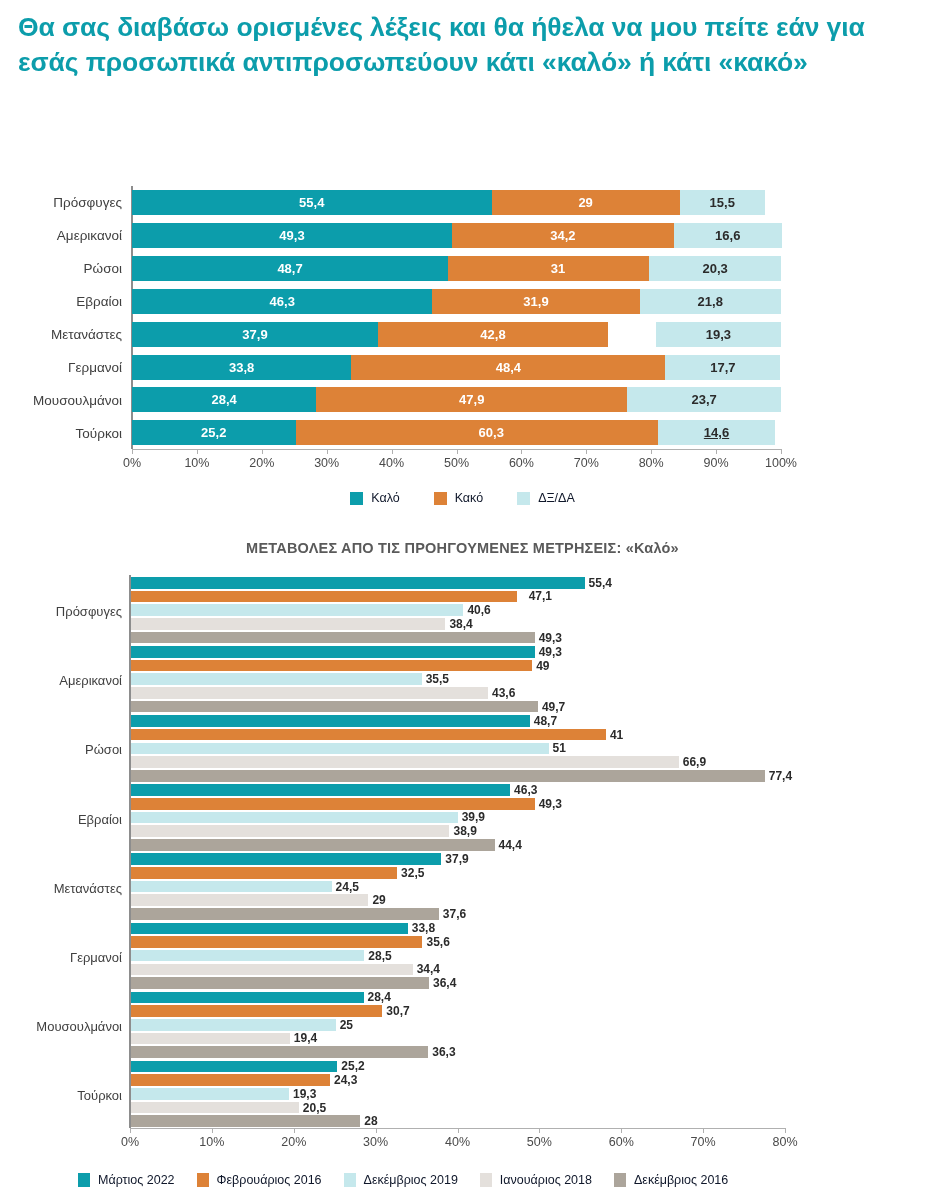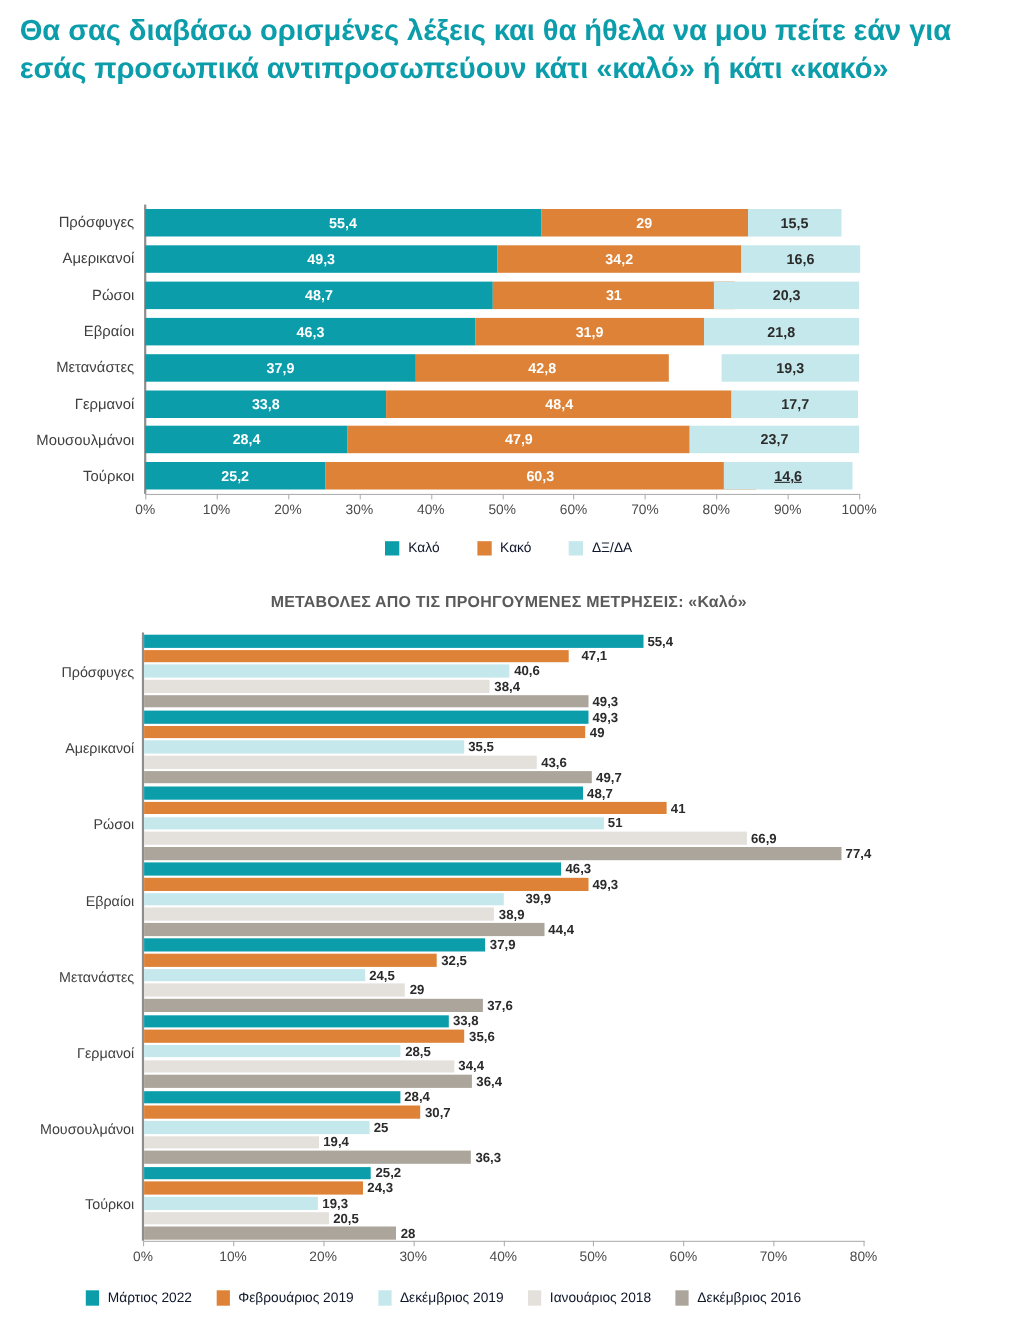--- a/index.html
+++ b/index.html
@@ -442,21 +442,21 @@
         <div class="c2-bar-wrap" style="top: 0px; width: 439.081px;">
           <div class="c2-bar s0" style="width: 379.081px;"></div>
           <div class="c2-val" style="left: 379.081px;">46,3</div>
         </div>
         <div class="c2-bar-wrap" style="top: 13.7px; width: 463.644px;">
           <div class="c2-bar s1" style="width: 403.644px;"></div>
           <div class="c2-val" style="left: 403.644px;">49,3</div>
         </div>
         <div class="c2-bar-wrap" style="top: 27.4px; width: 386.681px;">
           <div class="c2-bar s2" style="width: 326.681px;"></div>
-          <div class="c2-val" style="left: 326.681px; margin-left: 16px;">39,9</div>
+          <div class="c2-val" style="left: 326.681px;">39,9</div>
         </div>
         <div class="c2-bar-wrap" style="top: 41.1px; width: 378.494px;">
           <div class="c2-bar s3" style="width: 318.494px;"></div>
           <div class="c2-val" style="left: 318.494px;">38,9</div>
         </div>
         <div class="c2-bar-wrap" style="top: 54.8px; width: 423.525px;">
           <div class="c2-bar s4" style="width: 363.525px;"></div>
           <div class="c2-val" style="left: 363.525px;">44,4</div>
         </div>
       </div>
@@ -574,21 +574,21 @@
       <div class="c2-tick" style="left: 785px;"></div>
       <div class="c2-ticklabel" style="left: 785px;">80%</div>
     </div>
   <div id="c2-legend">
       <div class="lg-item">
         <span class="lg-sw" style="background: rgb(12, 157, 171);"></span>
         <span class="lg-tx">Μάρτιος 2022</span>
       </div>
       <div class="lg-item">
         <span class="lg-sw" style="background: rgb(221, 130, 55);"></span>
-        <span class="lg-tx">Φεβρουάριος 2019</span>
+        <span class="lg-tx">Φεβρουάριος 2016</span>
       </div>
       <div class="lg-item">
         <span class="lg-sw" style="background: rgb(197, 232, 236);"></span>
         <span class="lg-tx">Δεκέμβριος 2019</span>
       </div>
       <div class="lg-item">
         <span class="lg-sw" style="background: rgb(228, 224, 220);"></span>
         <span class="lg-tx">Ιανουάριος 2018</span>
       </div>
       <div class="lg-item">

